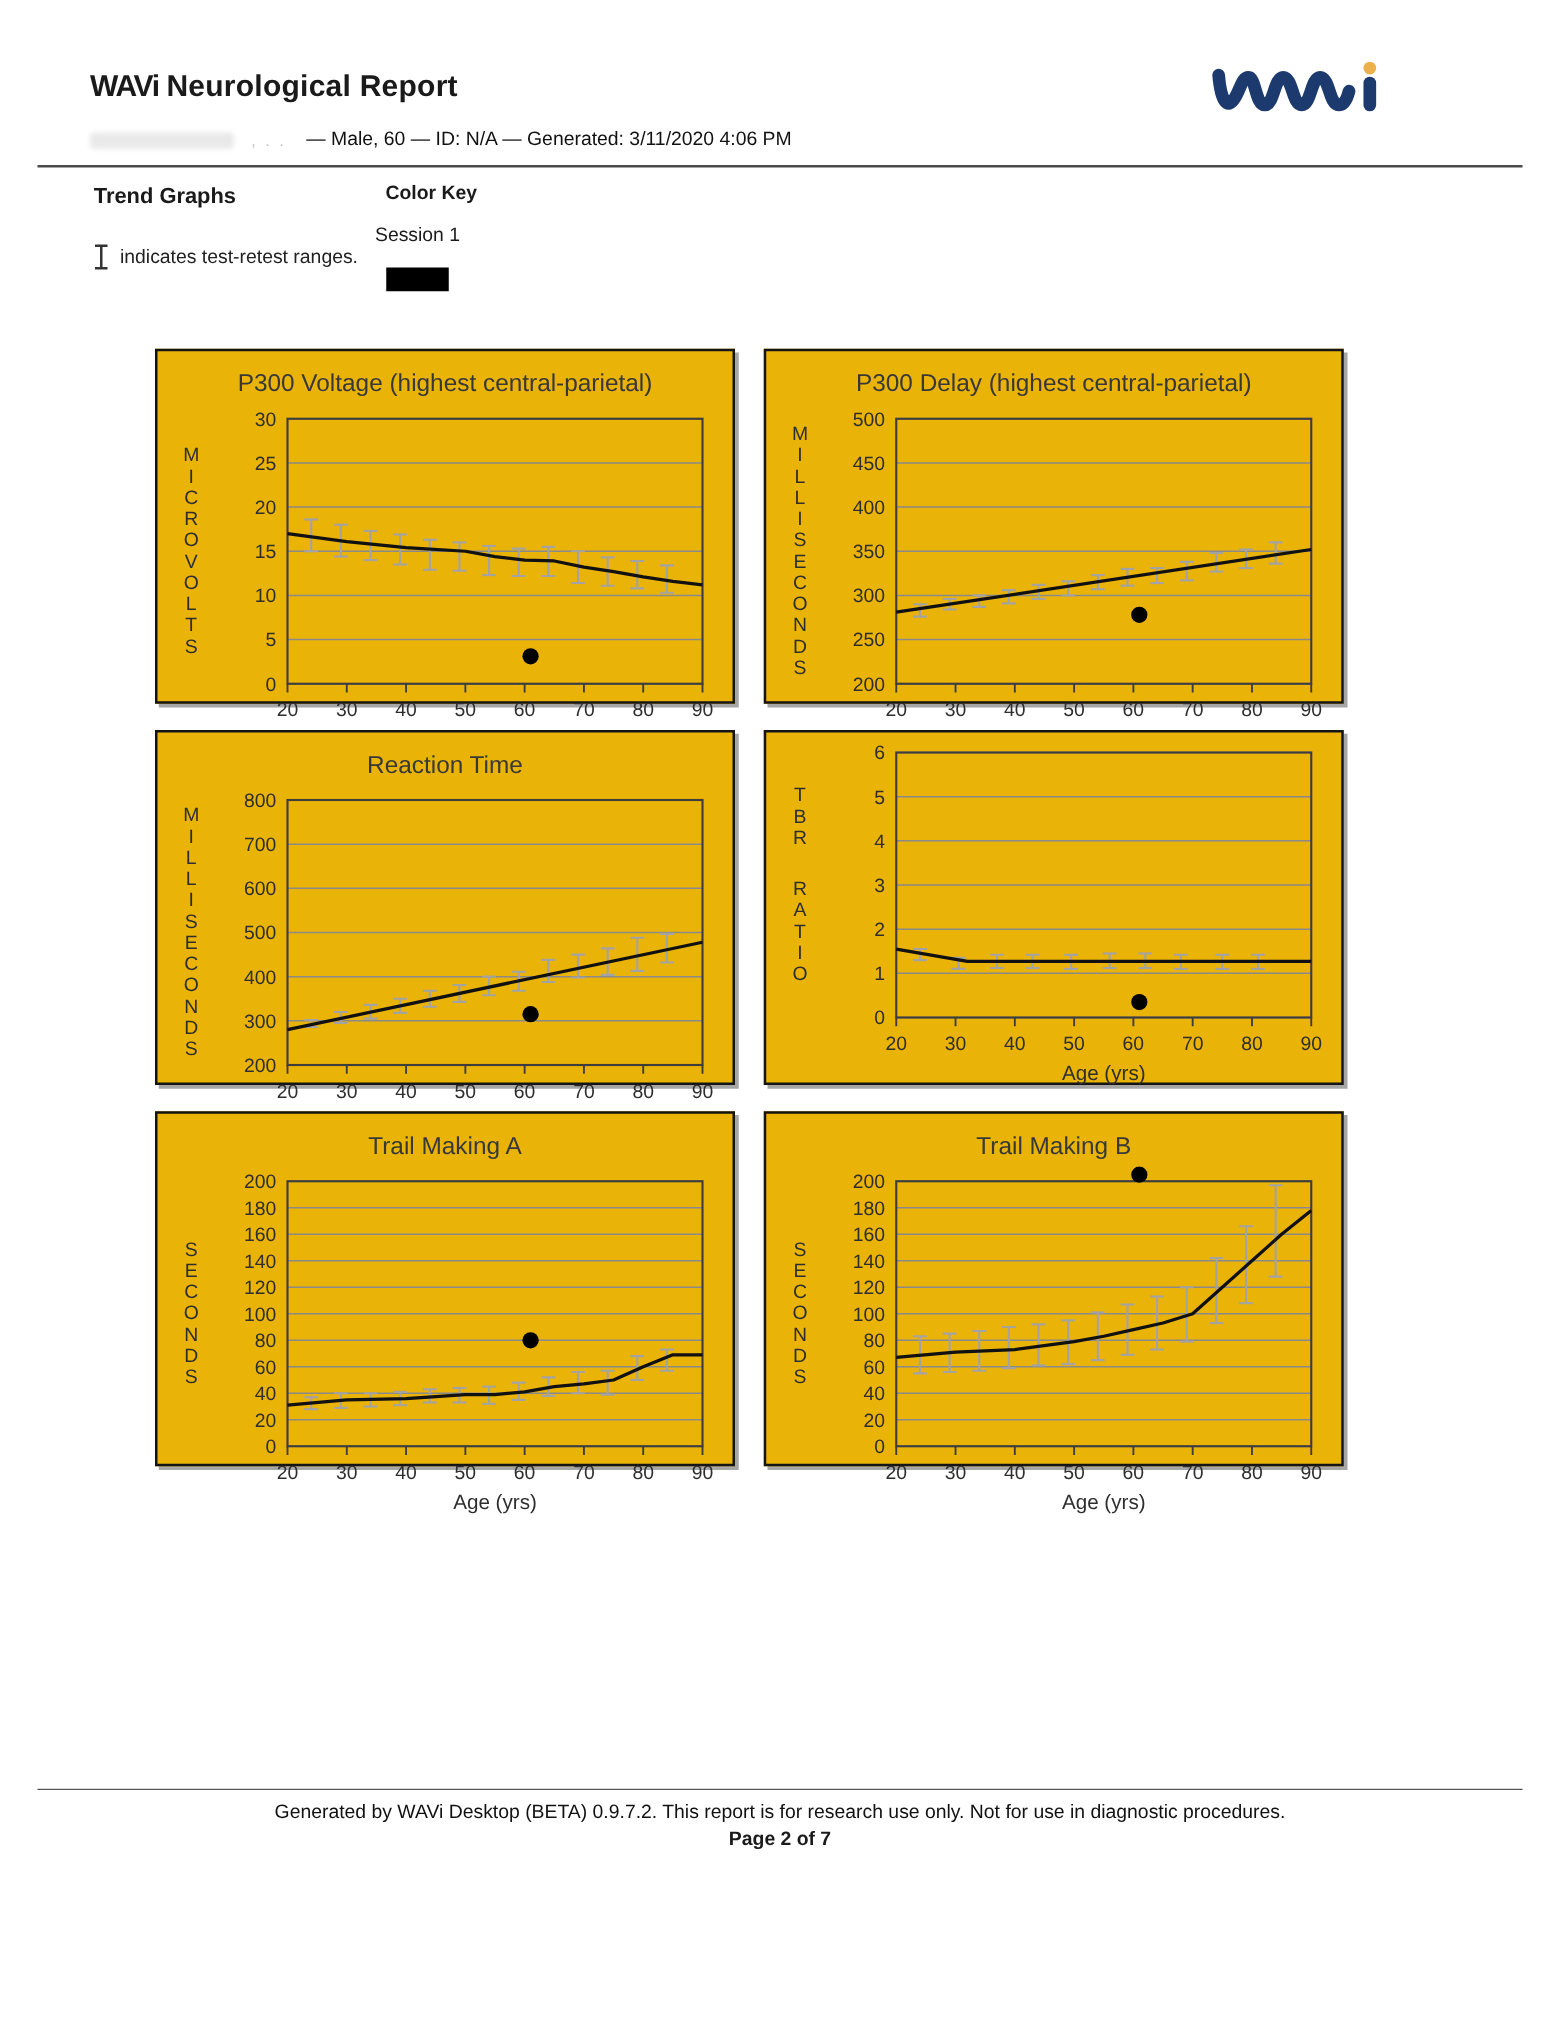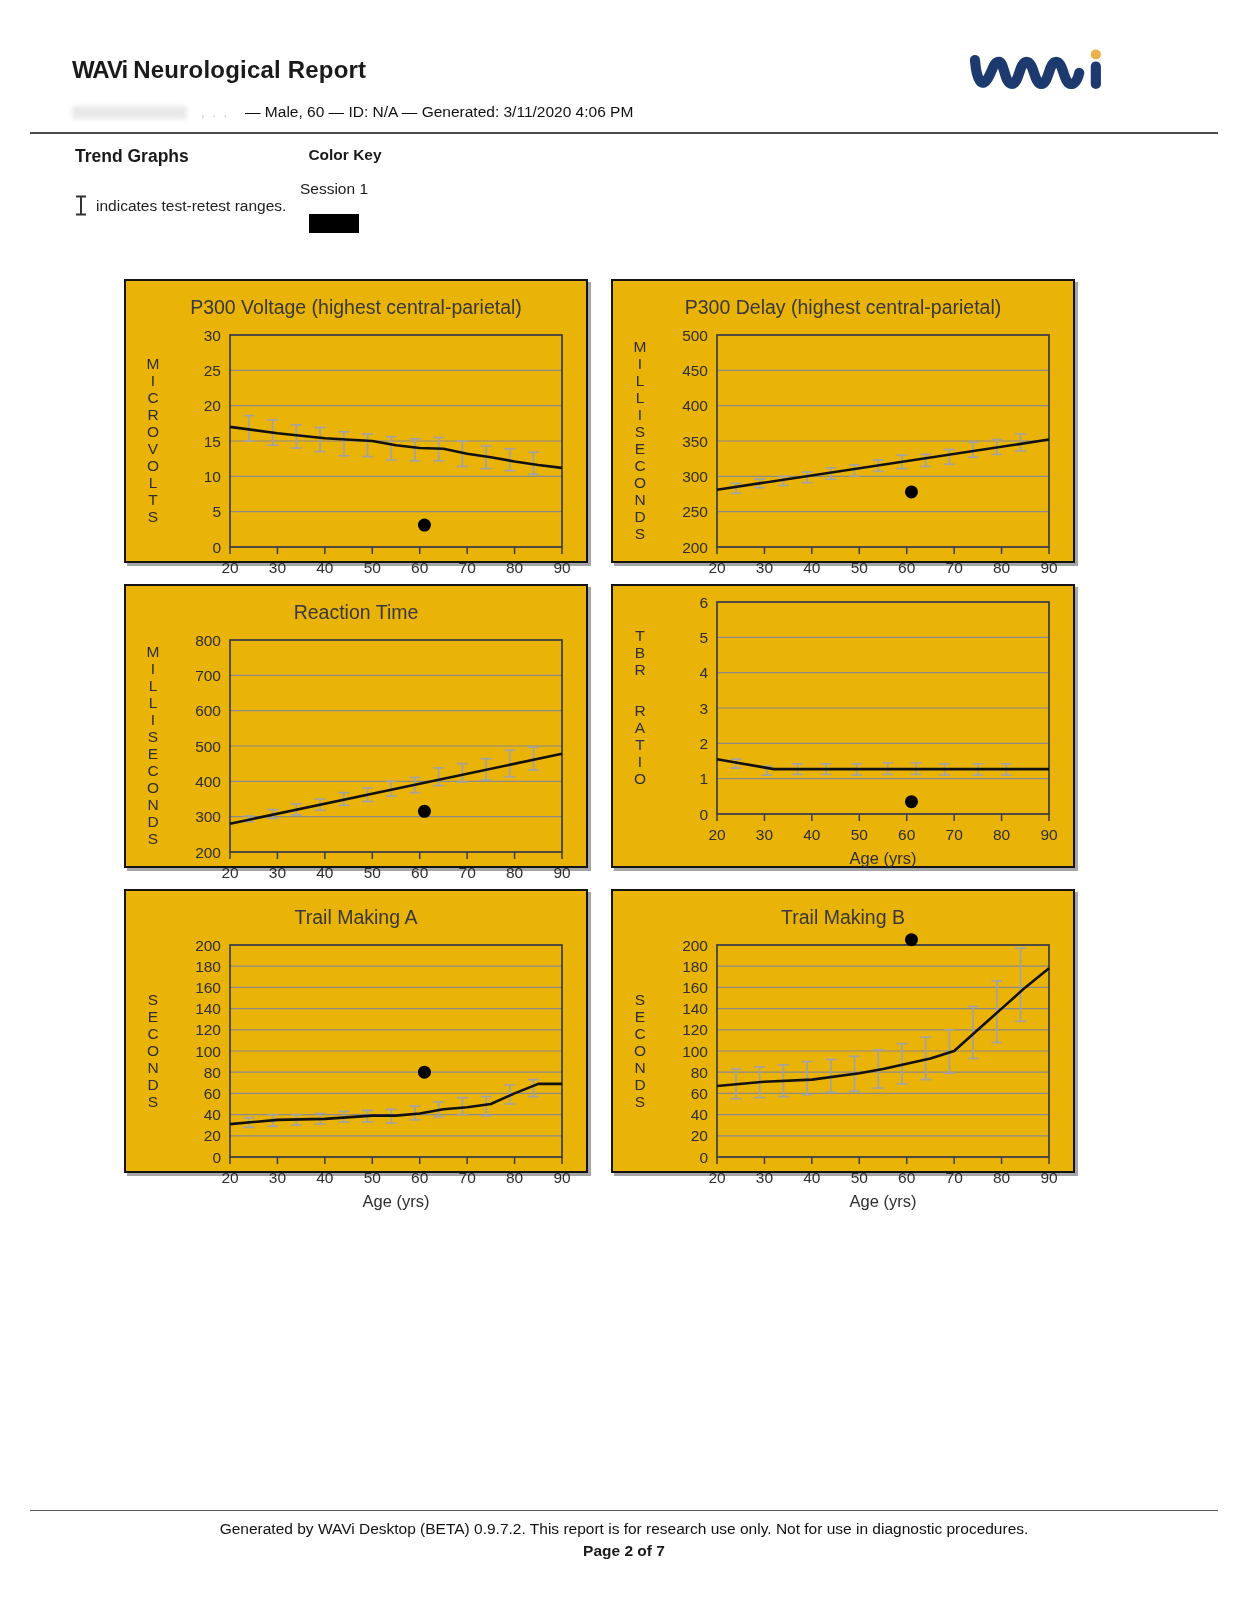--- a/index.html
+++ b/index.html
@@ -28,21 +28,21 @@
   .swatch { width: 50px; height: 19px; background: #000; }
 
   
   .charts-grid { margin: 46px 0 0 124px; display: grid; grid-template-columns: 464px 464px; column-gap: 23px; row-gap: 21px; }
   .panel { width: 464px; height: 284px; background: #eab308; border: 2.5px solid #141414; box-shadow: 3px 3px 0 #a6a6a6; }
   .chart-title { text-align: center; font-size: 19.5px; color: #383838; padding-top: 15px; }
   .chart-holder { margin-top: 4px; }
   svg text { font-family: "Liberation Sans", sans-serif; fill: #2e2e2e; }
 
   
-  .footer { position: absolute; left: 0; right: 0; top: 1510px; }
+  .footer { position: absolute; left: 0; right: 0; top: 1431px; }
   .hr2 { margin: 0 30px; border-top: 1.5px solid #555; }
   .footer-note { margin-top: 9px; text-align: center; font-size: 15.5px; color: #111; }
   .footer-page { margin-top: 4px; text-align: center; font-size: 15.5px; font-weight: bold; }
 </style>
 </head>
 <body>
 
 <div class="page">
 
   <div class="header">

